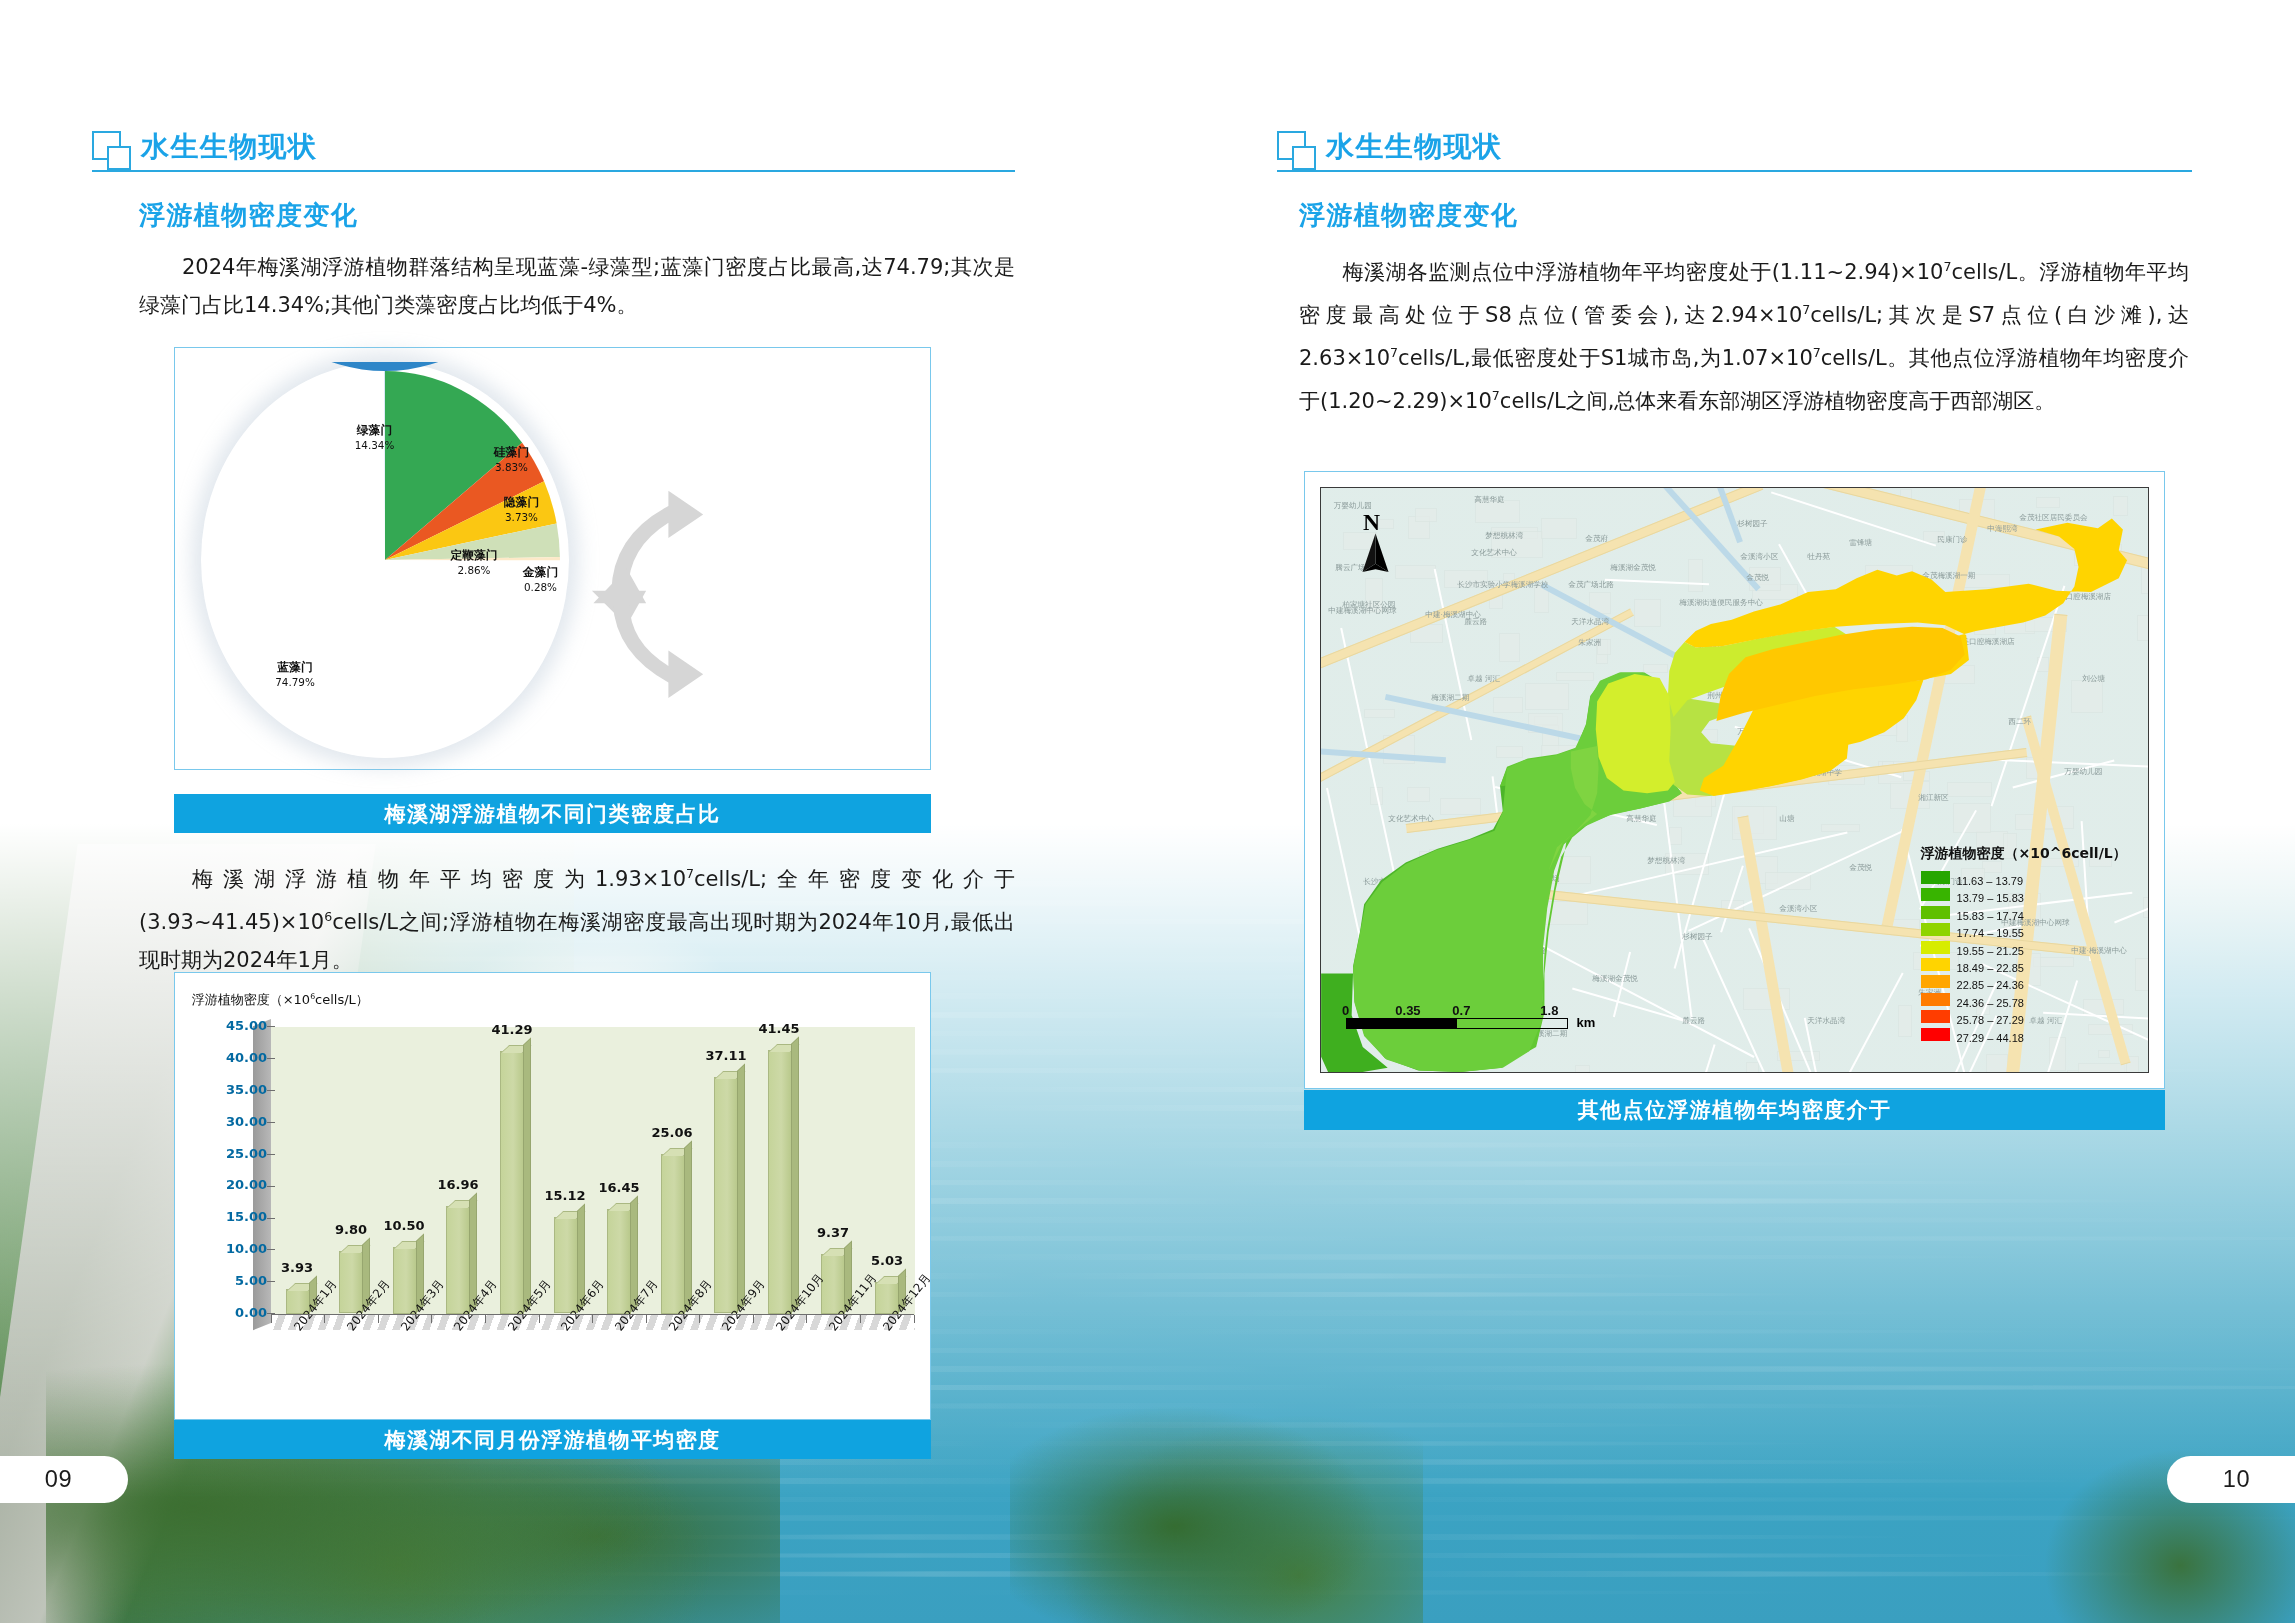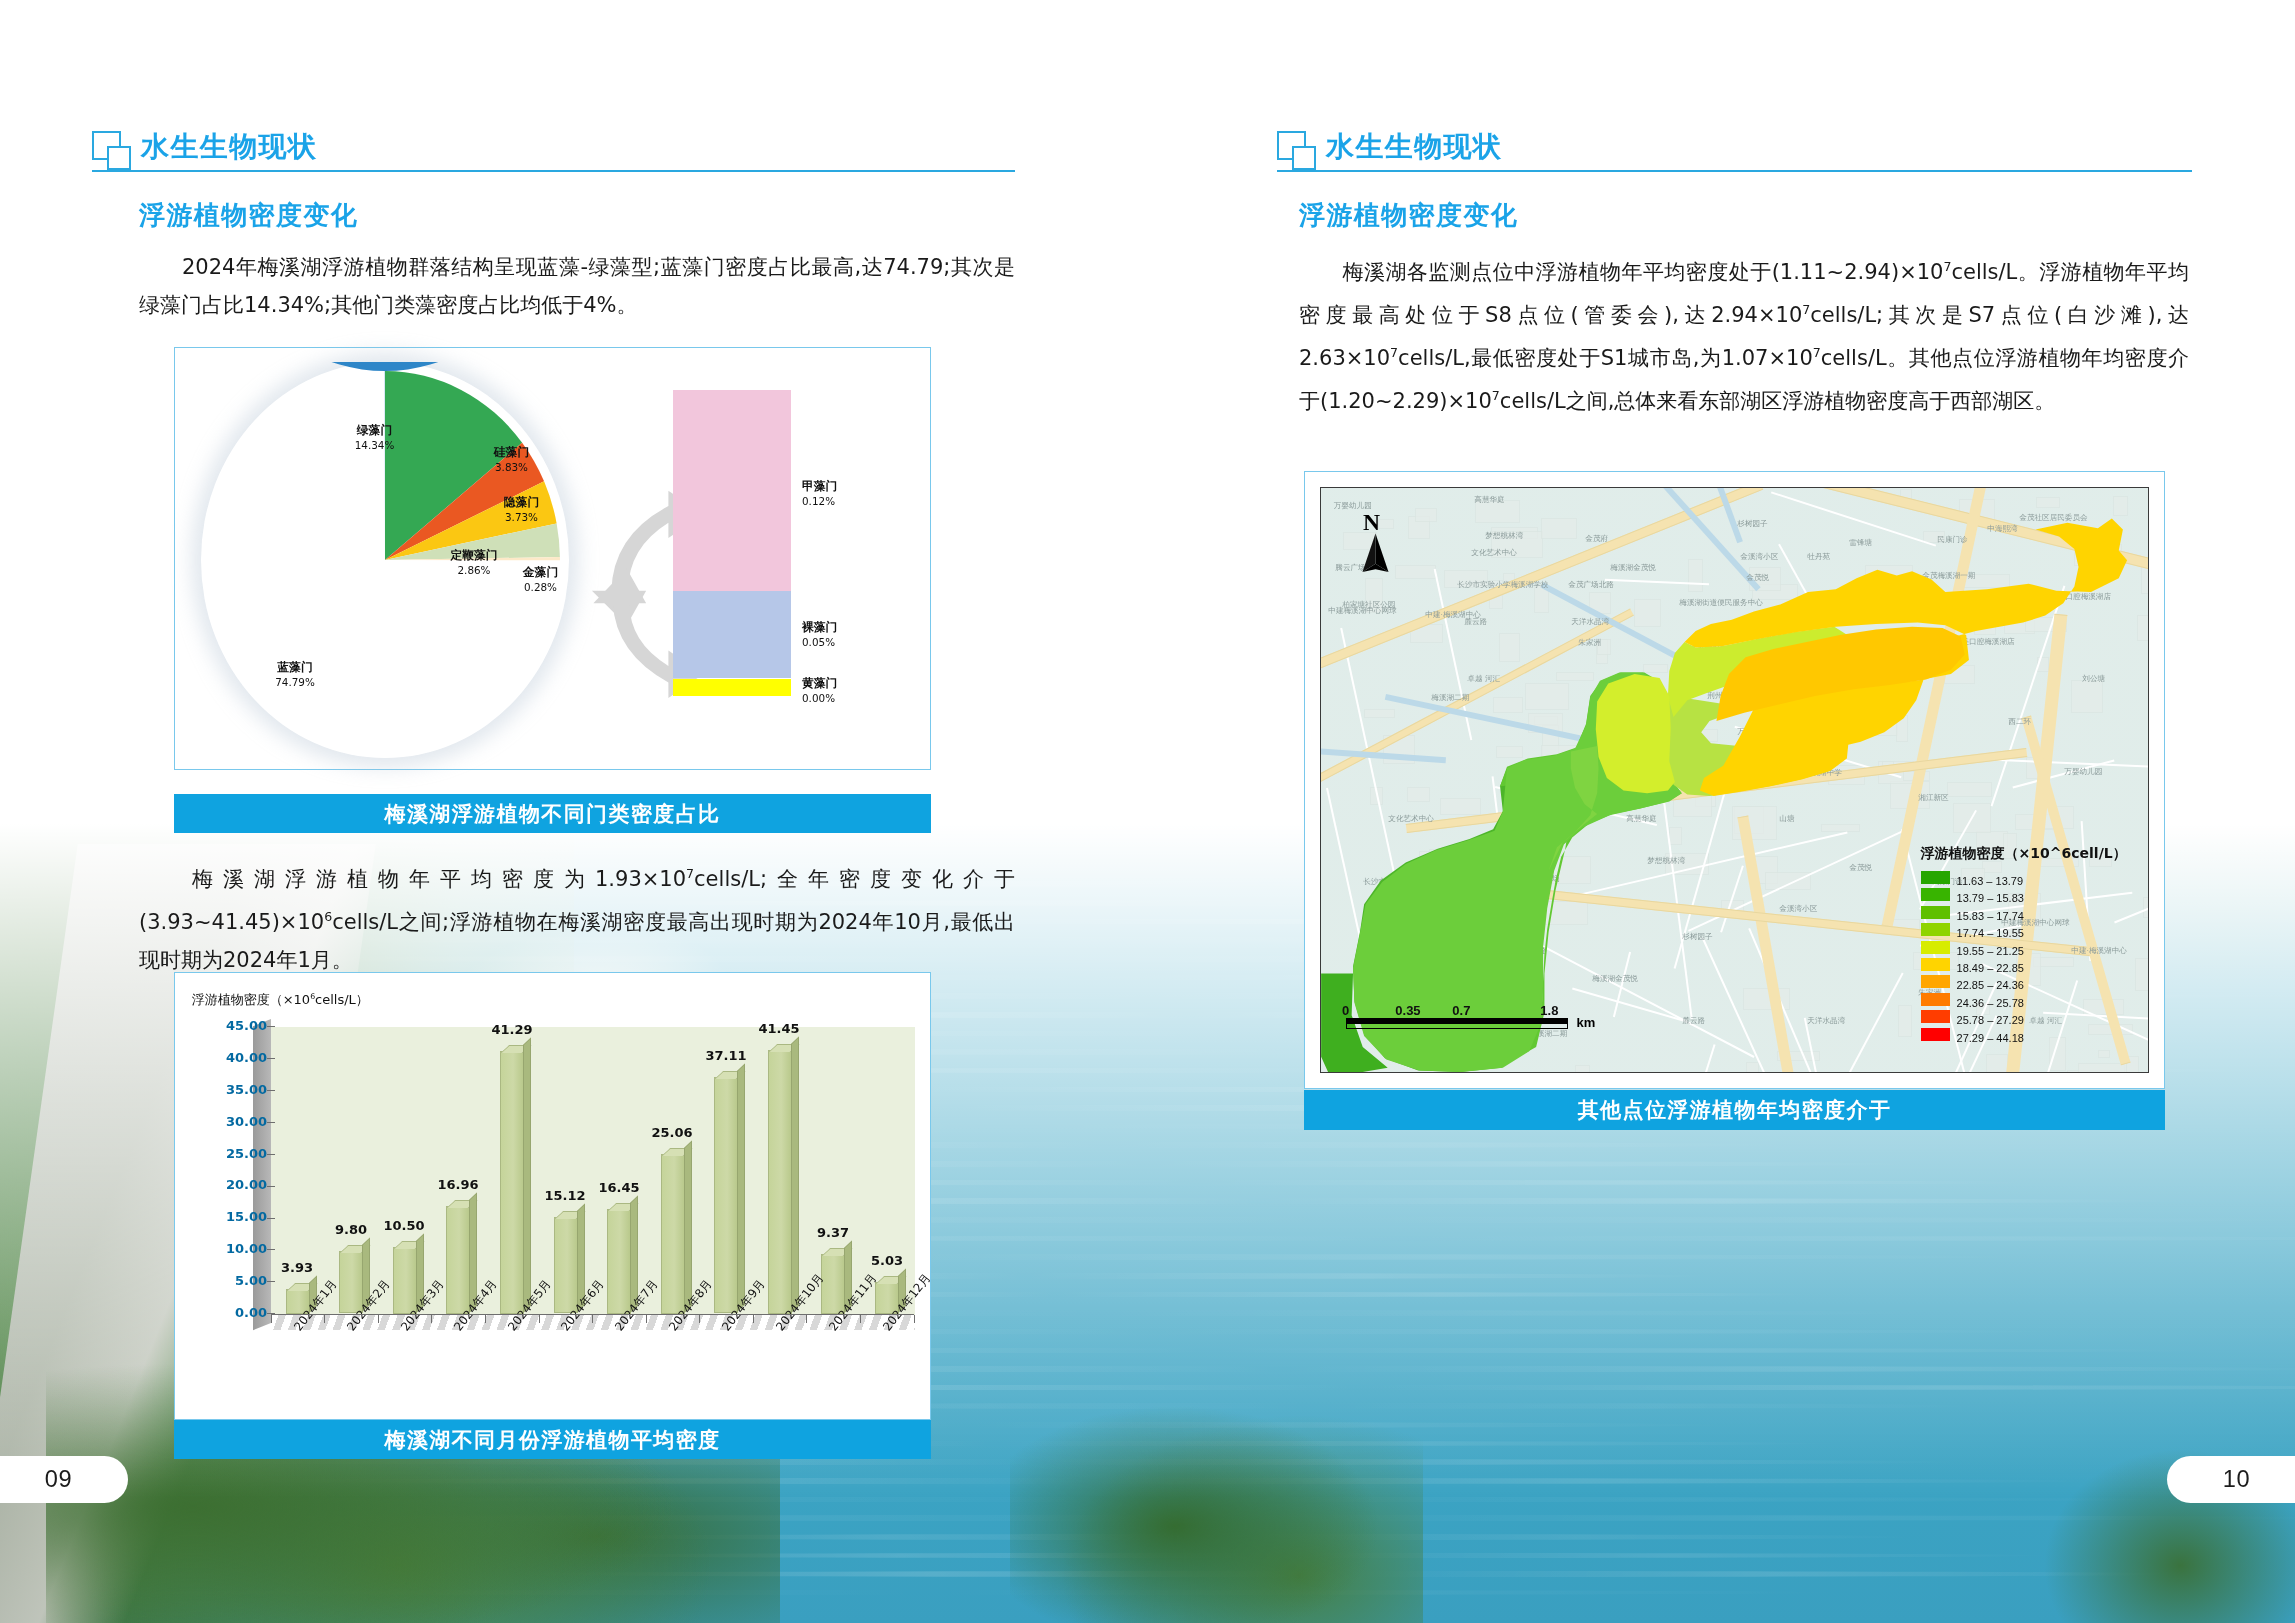--- a/index.html
+++ b/index.html
@@ -249,21 +249,21 @@
     position:absolute; font-size:7.6px; color:#8b9b9a; white-space:nowrap;
     font-family:"DejaVu Sans","Liberation Sans",sans-serif;
   }
   #north { position:absolute; left:36px; top:23.6px; width:37px; height:60px; }
   #north .nchar { position:absolute; left:5.6px; top:-2.8px; font-size:23.6px; font-weight:bold; color:#000;
                   font-family:"Liberation Serif",serif;}
   #scalebar { position:absolute; }
   #scalebar .lbls { position:relative; height:15.3px; }
   #scalebar .lbls span { position:absolute; font-size:13px; font-weight:bold; color:#111;
                          font-family:"Liberation Sans",sans-serif;}
-  #scalebar .bar { position:relative; height:10.4px; border:1.4px solid #000; display:flex;flex-direction:column; }
+  #scalebar .bar { position:relative; height:10.4px; border:1.4px solid #000; display:flex; }
   #scalebar .bar .half { flex:1 1 50%; }
   #scalebar .bar .half.on { background:#000; }
   #scalebar .km { position:absolute; right:-28px; bottom:-2.1px; font-size:13px; font-weight:bold;
                   font-family:"Liberation Sans",sans-serif;}
   #map-legend { position:absolute; }
   #map-legend .lg-title {
     font-size:14px; font-weight:bold; color:#111; margin-bottom:5.6px; white-space:nowrap;
     font-family:"DejaVu Sans","Liberation Sans",sans-serif;
   }
   #map-legend .lg-row { display:flex; align-items:center; height:17.4px; }
@@ -446,38 +446,20 @@
     </div>
   </div>
 
   <svg class="arrow-svg" style="left:410px; top:83px;" width="139" height="278" viewBox="0 0 200 400">
     <path d="M 60 280 L 10 230 L 38 230 Q 40 150 120 108 L 120 86 L 170 120 L 120 154 L 120 132
              Q 62 168 62 230 L 88 230 Z" fill="#d6d6d6"></path>
     <path d="M 60 318 L 12 368 L 40 368 Q 44 440 120 482 L 120 504 L 170 470 L 120 436 L 120 458
              Q 64 424 64 368 L 88 368 Z" fill="#d6d6d6" transform="translate(0,-120)"></path>
   </svg>
 
-  <div id="stack-bar" style="left:498px; top:42px; width:118px; height:305px;">
-    <div class="stk" style="top:0; height:201px; background:#f2c6dc;"></div>
-    <div class="stk" style="top:201px; height:87px; background:#b6c7e8;"></div>
-    <div class="stk" style="top:289px; height:16.7px; background:#ffff00;"></div>
-
-    <div class="stk-lbl" style="left:129px; top:89px;">
-      <b>甲藻门</b>
-      <span class="pct">0.12%</span>
-    </div>
-    <div class="stk-lbl" style="left:129px; top:230px;">
-      <b>裸藻门</b>
-      <span class="pct">0.05%</span>
-    </div>
-    <div class="stk-lbl" style="left:129px; top:286px;">
-      <b>黄藻门</b>
-      <span class="pct">0.00%</span>
-    </div>
-  </div>
 </div>
 
 <div class="fig-caption" style="left:174px; top:794px; width:757px; height:39px;">梅溪湖浮游植物不同门类密度占比</div>
 
 <div class="body-text" style="left:139px; top:855px; width:876px;">
   <span class="ind"></span><span>梅溪湖浮游植物年平均密度为1.93×10</span><sup>7</sup><span>cells/L;全年密度变化介于(3.93~41.45)×10</span><sup>6</sup><span>cells/L之间;浮游植物在梅溪湖密度最高出现时期为2024年10月,最低出现时期为2024年1月。</span>
 </div>
 
 <div class="fig-frame" style="left:174px; top:972px; width:757px; height:448px;">
   <div id="colchart">

